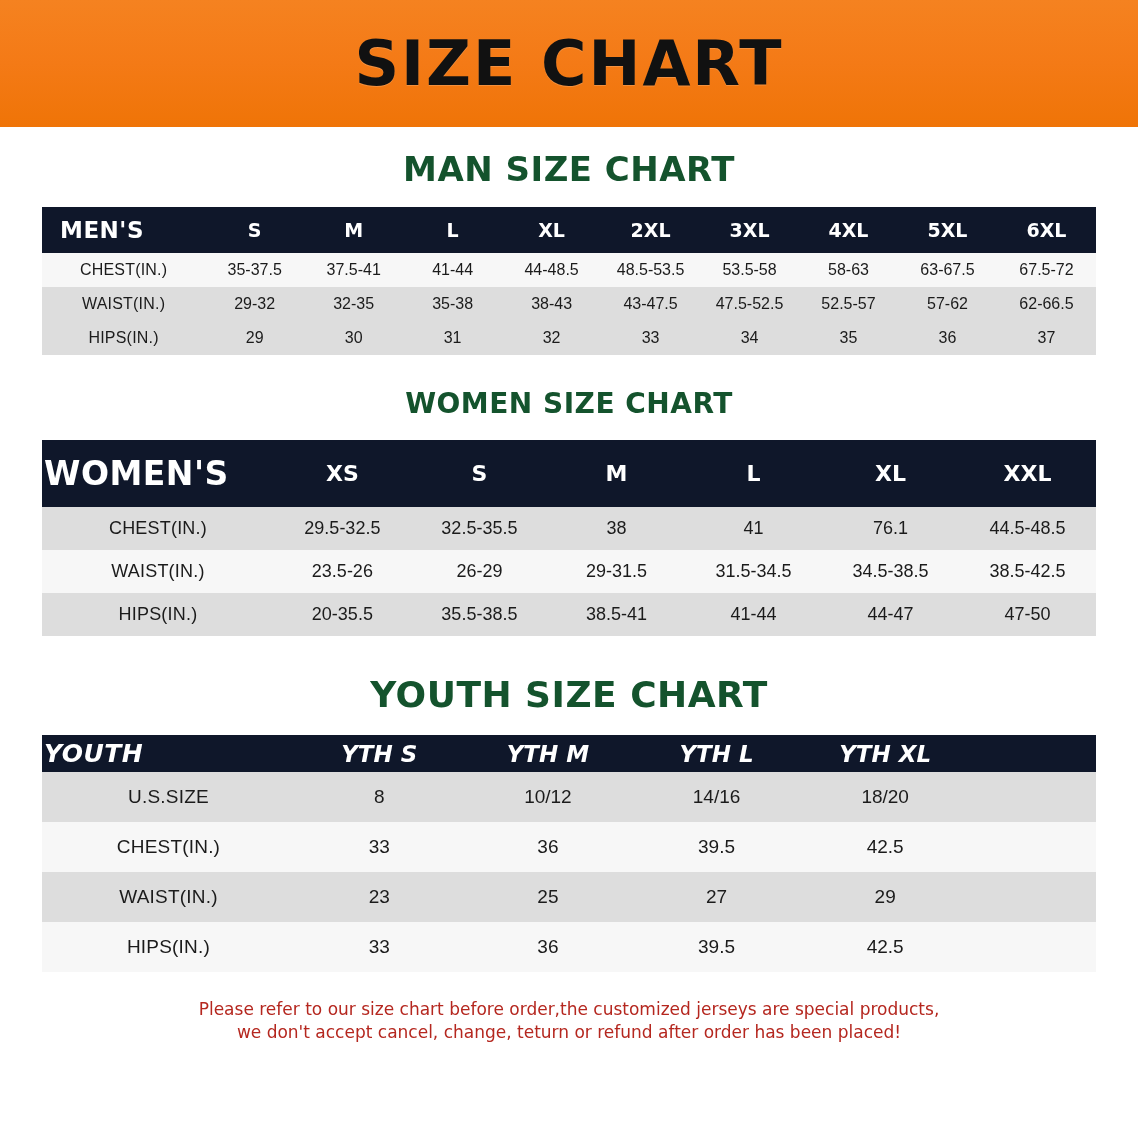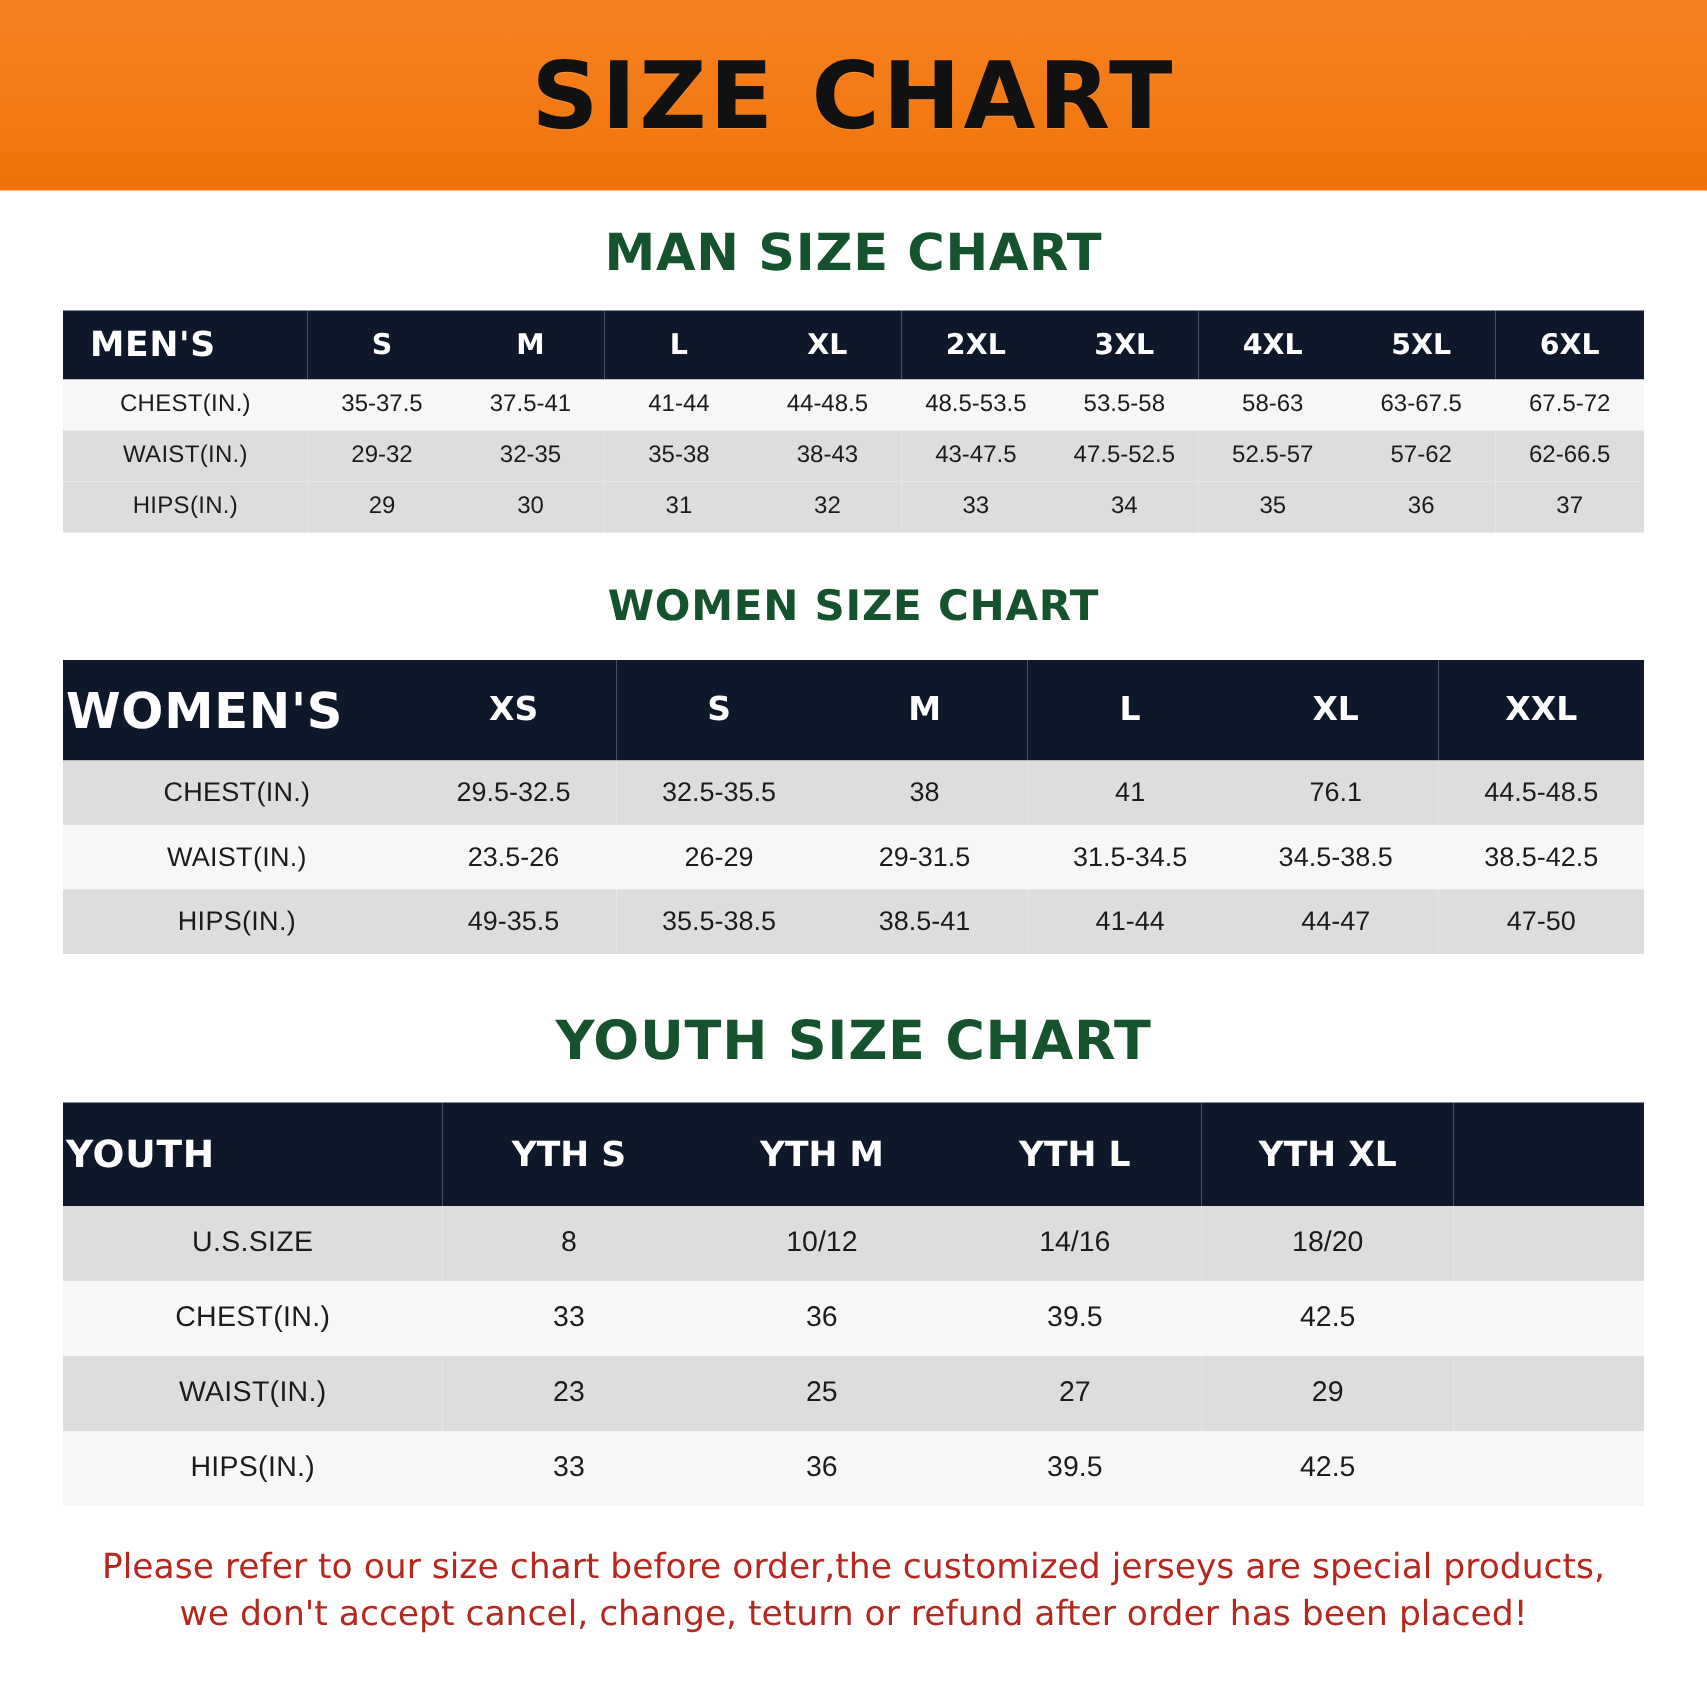--- a/index.html
+++ b/index.html
@@ -93,31 +93,31 @@
   #men-table tbody td { font-size: 16px; padding: 8px 1px; }
   #men-table tbody td.rowlabel { font-size: 16px; }
 
   
   #women-table thead th { font-size: 22px; padding: 14px 2px; }
   #women-table thead th.rowhead { font-size: 33px; }
   #women-table tbody td { font-size: 18px; padding: 11px 2px; }
   #women-table tbody td.rowlabel { font-size: 18px; }
 
   
-  #youth-table thead th { font-size: 23px; padding: 20px 2px; }
+  #youth-table thead th { font-size: 23px; padding: 4px 2px; font-style: italic; }
   #youth-table thead th.rowhead { font-size: 25px; }
   #youth-table tbody td { font-size: 19px; padding: 14px 2px; }
   #youth-table tbody td.rowlabel { font-size: 19px; }
 
   
   .note {
     margin: 26px 40px 0 40px;
     color: #b5271f;
     font-family: "DejaVu Sans", sans-serif;
-    font-size: 23px;
+    font-size: 17px;
     line-height: 1.35;
     text-align: center;
   }
   .note .line { display: block; }
 </style>
 </head>
 <body>
 
 <div class="page">
 
@@ -232,21 +232,21 @@
           <td class="rowlabel">WAIST(IN.)</td>
           <td>23.5-26</td>
           <td>26-29</td>
           <td>29-31.5</td>
           <td>31.5-34.5</td>
           <td>34.5-38.5</td>
           <td>38.5-42.5</td>
         </tr>
         <tr class="shade">
           <td class="rowlabel">HIPS(IN.)</td>
-          <td>49-35.5</td>
+          <td>20-35.5</td>
           <td>35.5-38.5</td>
           <td>38.5-41</td>
           <td>41-44</td>
           <td>44-47</td>
           <td>47-50</td>
         </tr>
       </tbody>
     </table>
   </div>
 

